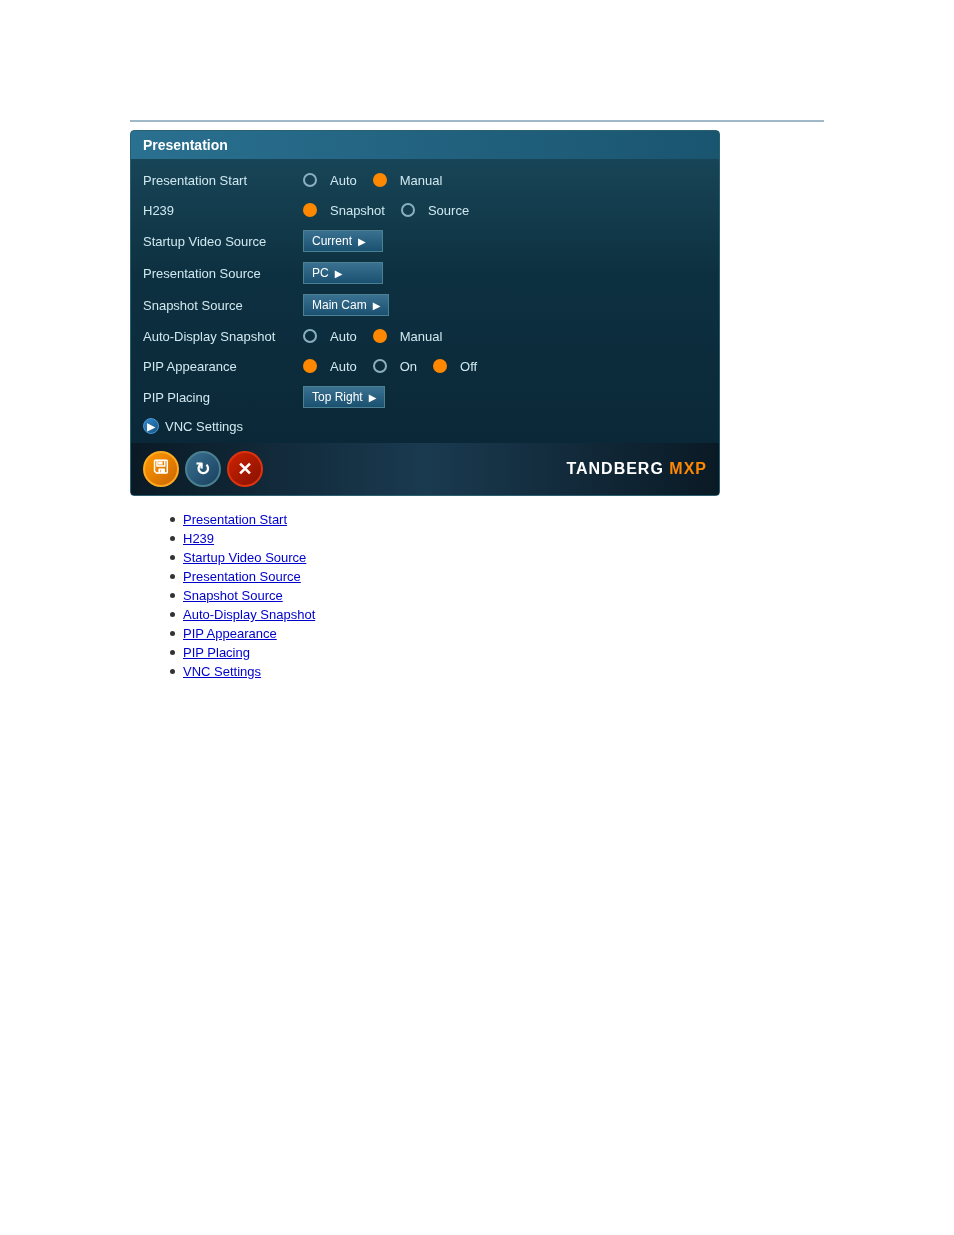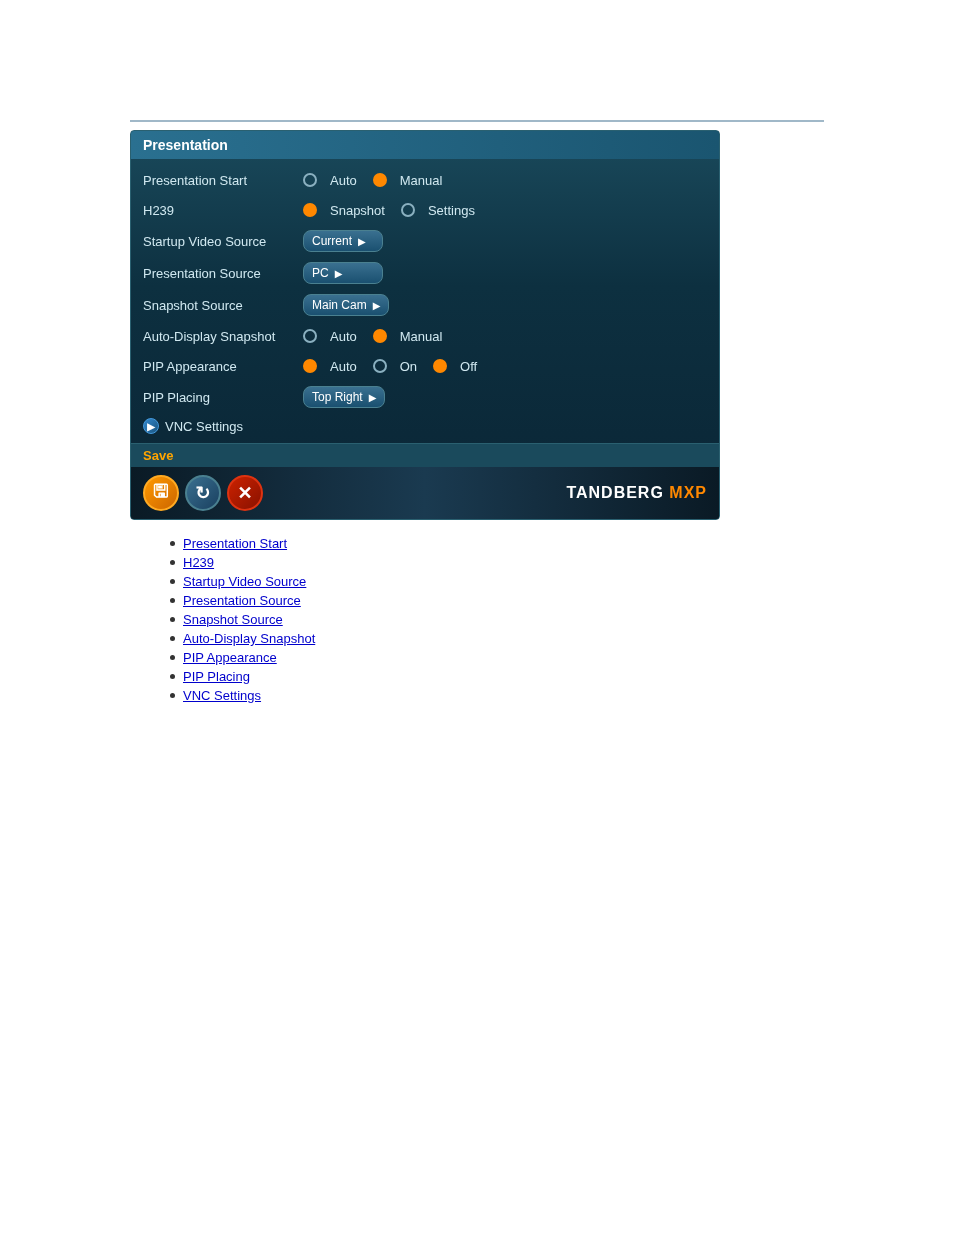--- a/index.html
+++ b/index.html
@@ -86,21 +86,21 @@
     }
 
     .radio-circle.filled {
       background: #ff8800;
       border-color: #ff8800;
     }
 
     .dropdown-btn {
       background: linear-gradient(180deg, #3a7090 0%, #1a5070 100%);
       border: 1px solid #4a8090;
-      border-radius: 8px;
+      border-radius: 0;
       color: #ffffff;
       font-size: 12px;
       padding: 3px 8px;
       display: flex;
       align-items: center;
       gap: 6px;
       cursor: pointer;
       min-width: 80px;
     }
 
@@ -250,21 +250,21 @@
 
         <div class="settings-row">
           <span class="setting-label">H239</span>
           <div class="radio-group">
             <div class="radio-option">
               <span class="radio-circle filled"></span>
               <span>Snapshot</span>
             </div>
             <div class="radio-option">
               <span class="radio-circle"></span>
-              <span>Settings</span>
+              <span>Source</span>
             </div>
           </div>
         </div>
 
         <div class="settings-row">
           <span class="setting-label">Startup Video Source</span>
           <button class="dropdown-btn">
             <span>Current</span>
             <span class="dropdown-arrow">▶</span>
           </button>
@@ -326,23 +326,20 @@
           </button>
         </div>
 
         <div class="vnc-row">
           <span class="vnc-icon">▶</span>
           <span style="color:#d0e8f0; font-size:13px;">VNC Settings</span>
         </div>
 
       </div>
 
-      <div class="save-bar">
-        <span style="cursor:pointer;">Save</span>
-      </div>
 
       <div class="bottom-bar">
         <div class="bottom-icons">
           <div class="bottom-icon icon-save">
             <span>🖫</span>
           </div>
           <div class="bottom-icon icon-refresh">
             <span>↻</span>
           </div>
           <div class="bottom-icon icon-close">

